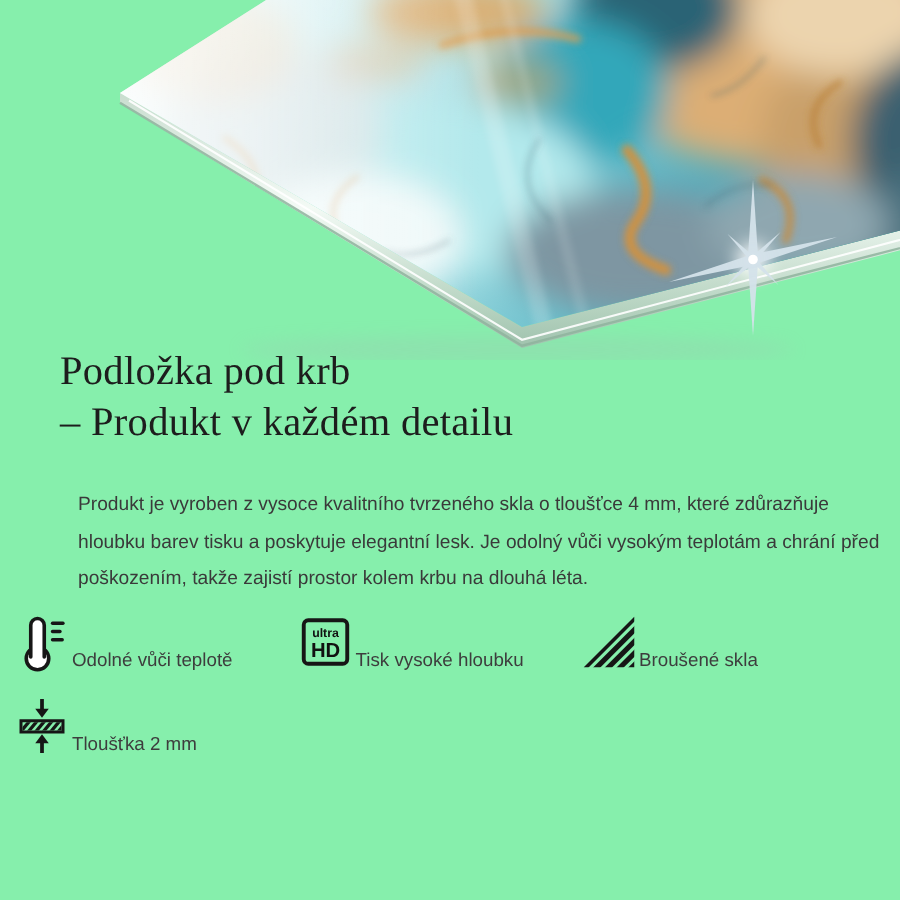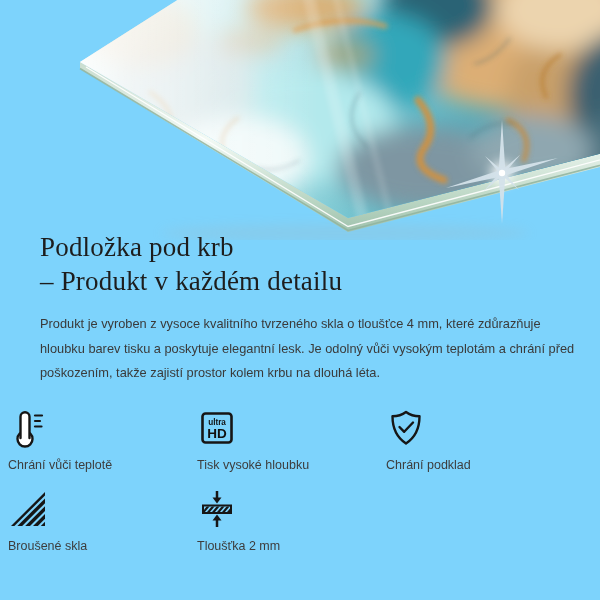--- a/index.html
+++ b/index.html
@@ -1,24 +1,24 @@
 <!DOCTYPE html>
 <html><head>
 <meta charset="utf-8">
 <style>
   html,body{margin:0;padding:0;}
   body{width:600px;height:600px;background:#ffffff;font-family:"Liberation Sans",sans-serif;}
-  .page{position:relative;width:600px;height:600px;background:#7dd3fc;overflow:hidden;}
+  .page{position:relative;width:600px;height:600px;background:#86efac;overflow:hidden;}
   .hero{position:absolute;top:0;left:0;width:600px;height:240px;}
   .title{position:absolute;left:40px;top:230px;margin:0;font-family:"Liberation Serif","DejaVu Serif",serif;
          font-weight:400;font-size:27px;line-height:34px;color:#1d1d1d;letter-spacing:.2px;}
   .title span{display:block;}
-  .desc{position:absolute;left:40px;top:312px;width:537px;margin:0;font-size:12.8px;line-height:24.5px;color:#3a3a3a;}
+  .desc{position:absolute;left:40px;top:312px;width:537px;margin:12px;font-size:12.8px;line-height:24.5px;color:#3a3a3a;}
   .features{position:absolute;left:8px;top:404px;width:567px;display:grid;grid-template-columns:repeat(3,1fr);row-gap:12px;}
-  .feature{display:flex;flex-direction:column;align-items:flex-start;}
+  .feature{display:flex;flex-direction:row;align-items:flex-end;}
   .icon-box{height:44px;display:flex;align-items:flex-end;justify-content:center;}
   .flabel{margin-top:9px;font-size:12.5px;line-height:16px;color:#3d3d3d;text-align:center;}
   .ficon{stroke:#161616;fill:none;stroke-width:2.4;}
   .badge-text{font-family:"Liberation Sans",sans-serif;font-weight:700;fill:#111;stroke:none;}
 </style>
 </head>
 <body>
 
 <div class="page">
 
@@ -137,43 +137,34 @@
     <div class="feature">
       <div class="icon-box">
         <svg class="ficon" width="40" height="40" viewBox="0 0 40 40" stroke-linecap="round">
           <circle cx="17" cy="31" r="7.5" fill="#ffffff"></circle>
           <path d="M12.5,30 L12.5,8.8 A4.5,4.5 0 0 1 21.5,8.8 L21.5,30" fill="#ffffff"></path>
           <line x1="27" y1="7.5" x2="34" y2="7.5" stroke-width="2.2"></line>
           <line x1="27" y1="13" x2="32" y2="13" stroke-width="2.2"></line>
           <line x1="27" y1="18.5" x2="33.5" y2="18.5" stroke-width="2.2"></line>
         </svg>
       </div>
-      <span class="flabel">Chrání vůči teplotě</span>
+      <span class="flabel">Odolné vůči teplotě</span>
     </div>
 
     <div class="feature">
       <div class="icon-box">
         <svg class="ficon" width="40" height="40" viewBox="0 0 40 40">
           <rect x="5.5" y="5.5" width="29" height="29" rx="3" stroke-width="2.6"></rect>
           <text class="badge-text" x="20" y="16.5" font-size="8.2" text-anchor="middle">ultra</text>
           <text class="badge-text" x="20" y="30" font-size="13.5" text-anchor="middle">HD</text>
         </svg>
       </div>
       <span class="flabel">Tisk vysoké hloubku</span>
     </div>
 
-    <div class="feature">
-      <div class="icon-box">
-        <svg class="ficon" width="40" height="40" viewBox="0 0 40 40" stroke-linecap="round" stroke-linejoin="round">
-          <path d="M20,4 C16,7 10.5,8.3 6.5,8.3 C6.5,19 10,29 20,35.5 C30,29 33.5,19 33.5,8.3 C29.5,8.3 24,7 20,4 Z"></path>
-          <polyline points="13.5,19 18.2,23.8 27,14.5"></polyline>
-        </svg>
-      </div>
-      <span class="flabel">Chrání podklad</span>
-    </div>
 
 
     <div class="feature">
       <div class="icon-box">
         <svg width="40" height="40" viewBox="0 0 40 40">
           <defs>
               <clipPath id="triclip">
                 <polygon points="3,37 37,3 37,37"></polygon>
               </clipPath>
             </defs>

